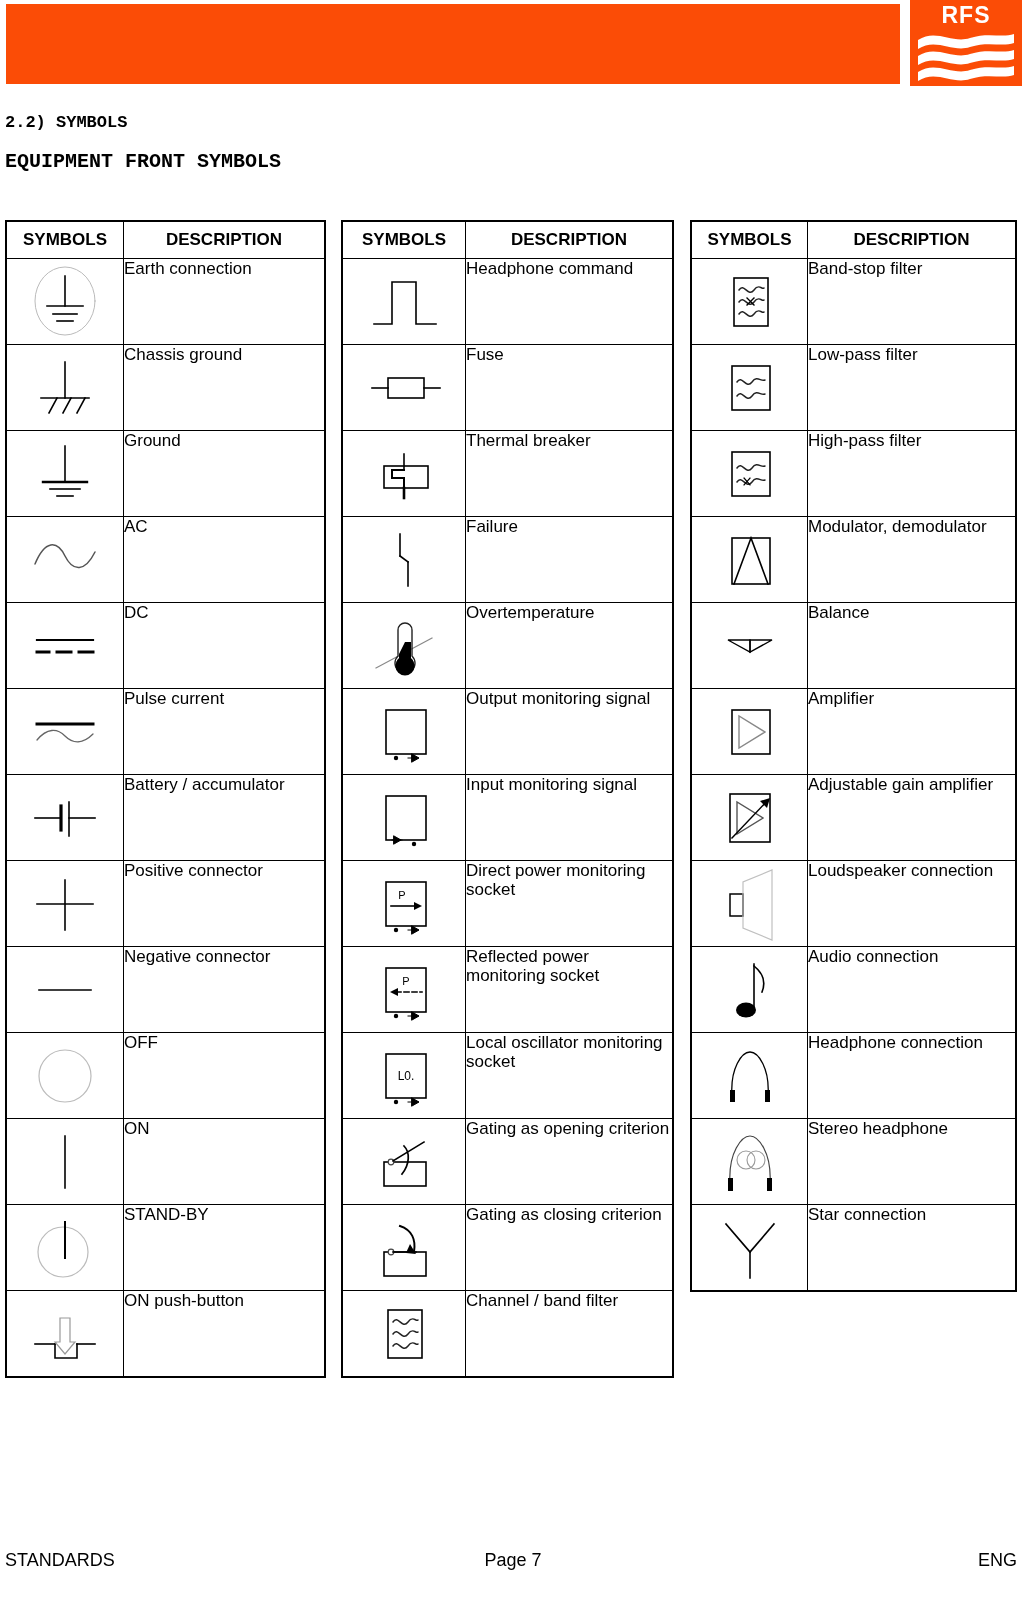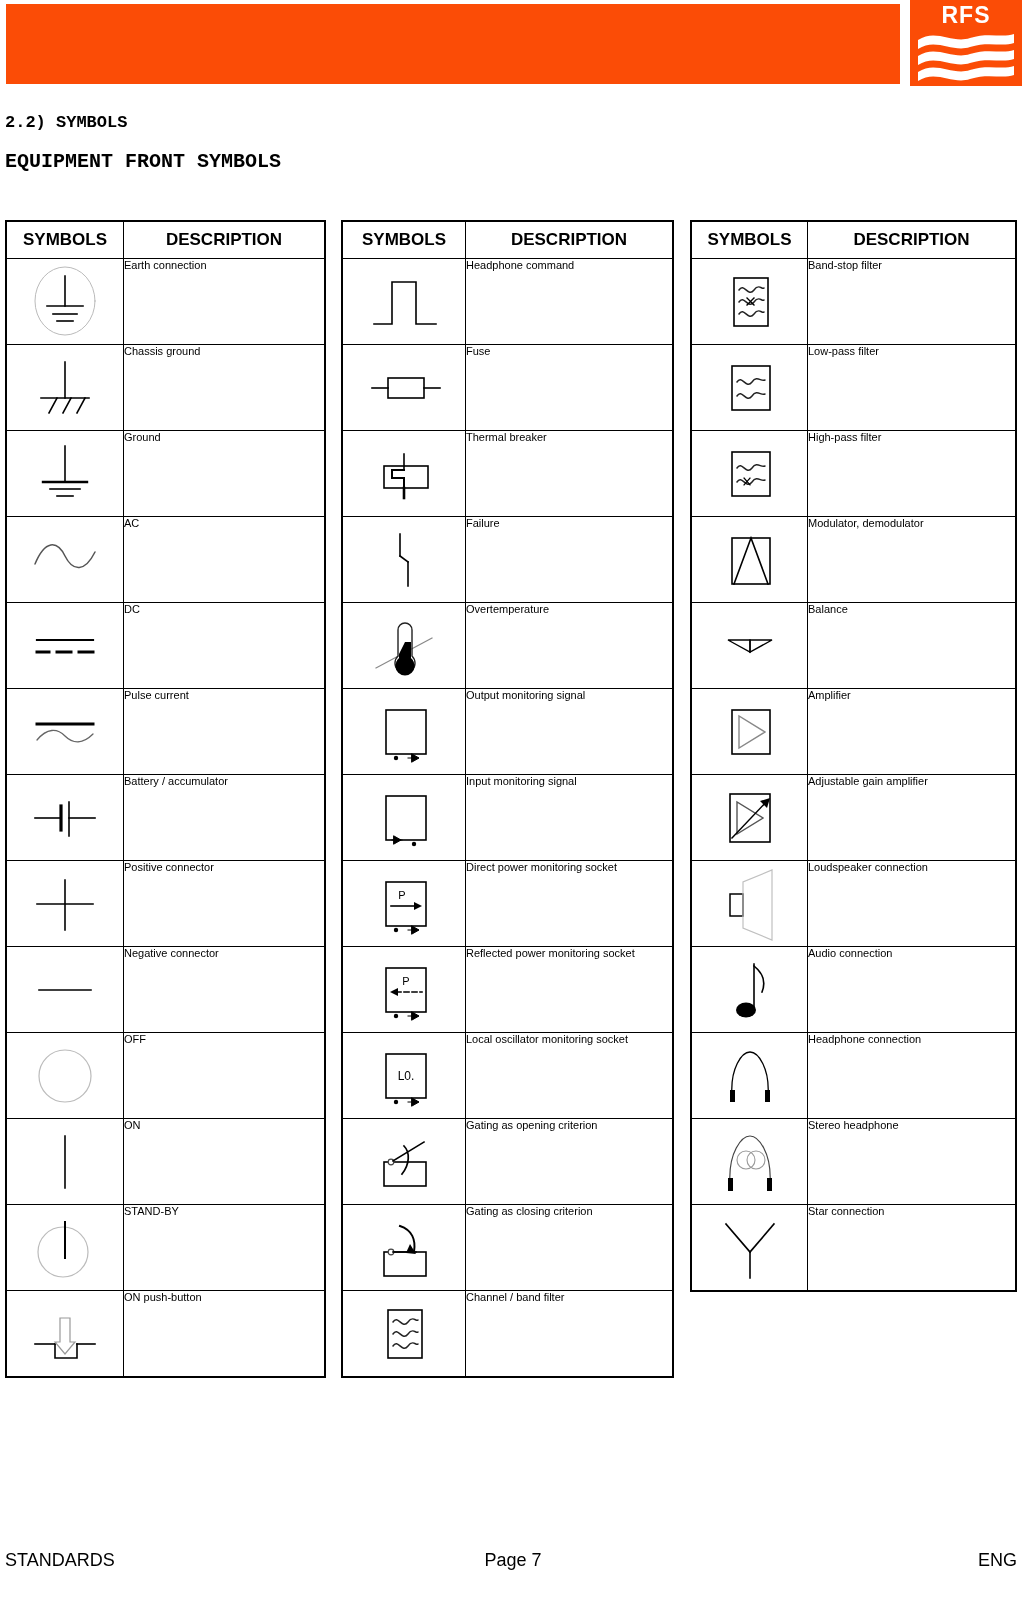--- a/index.html
+++ b/index.html
@@ -95,21 +95,21 @@
   .col-sym { width: 116px; }
   #tbl1 .col-sym { width: 122px; }
   #tbl2 .col-sym { width: 115px; }
 
   .cell-sym {
     text-align: center;
     vertical-align: middle;
     padding: 0;
   }
   .cell-desc {
-    font-size: 11px;
+    font-size: 17px;
     line-height: 1.13;
     padding: 3px 4px 0 5px;
     font-family: "Liberation Sans", sans-serif;
   }
   .row-h { height: 85px; }
 
   .sym-wrap {
     display: flex;
     align-items: center;
     justify-content: center;

